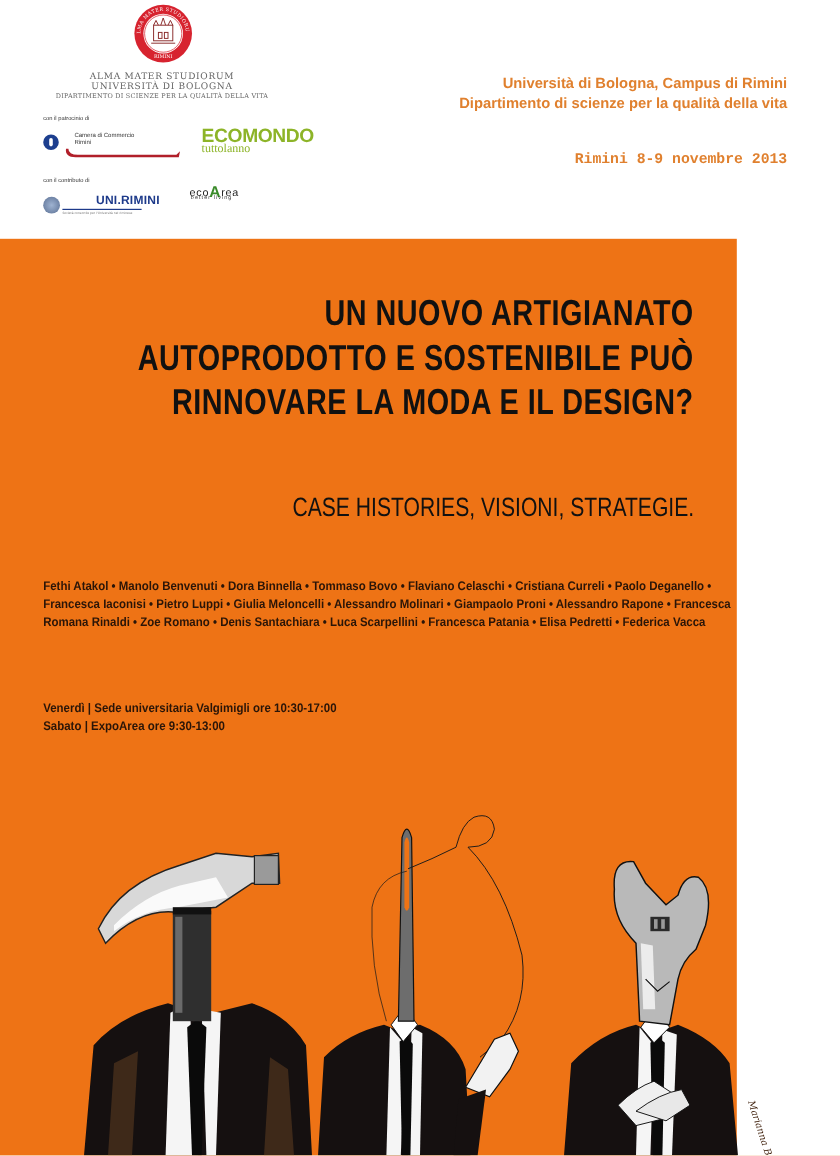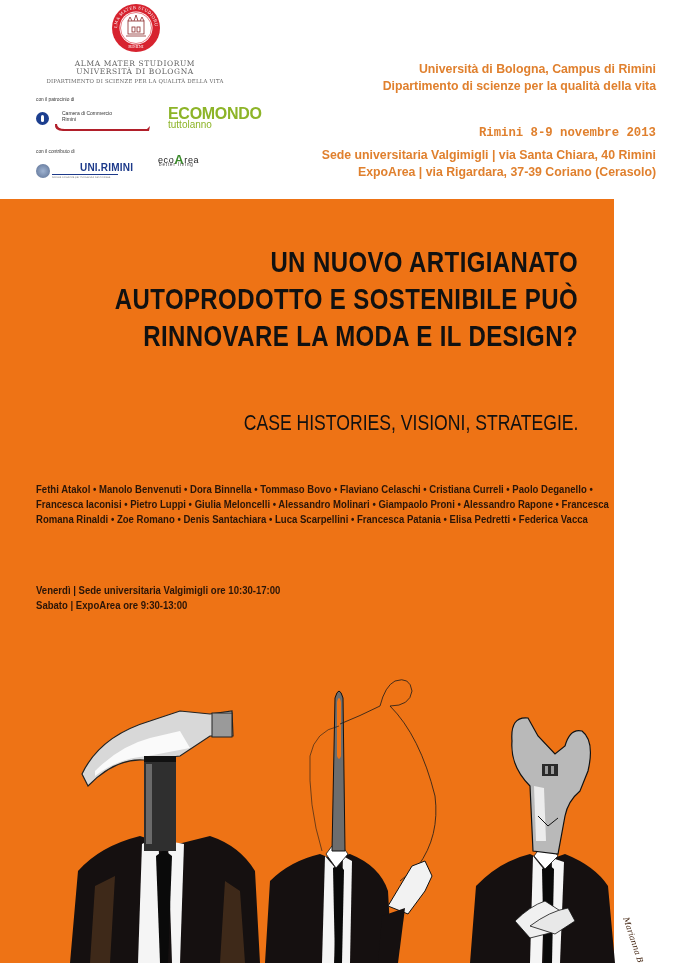--- a/index.html
+++ b/index.html
@@ -20,21 +20,21 @@
     .logo { position: absolute; }
     .camera-logo { left: 36px; top: 108px; width: 84px; height: 26px; }
     .camera-logo .circ { position: absolute; left: 0; top: 4px; width: 13px; height: 13px; border-radius: 50%;
       background: #1d3f8f; border: 2px solid #1d3f8f; }
     .camera-logo .circ::after { content: ""; position: absolute; left: 3px; top: 1px; width: 3px; height: 7px; background: #fff; border-radius: 2px; }
     .camera-logo .txt { position: absolute; left: 26px; top: 3px; font-size: 5px; line-height: 5.5px; color: #333; font-family: "Liberation Sans", sans-serif; }
     .camera-logo .swoosh { position: absolute; left: 17px; top: 15px; width: 98px; height: 9px; }
 
     .ecomondo { left: 168px; top: 108px; font-family: "Liberation Sans", sans-serif; }
     .ecomondo .a { font-size: 16px; font-weight: bold; color: #8db428; letter-spacing: -0.3px; display: block; line-height: 11px; }
-    .ecomondo .b { font-size: 10px; color: #8db428; display: block; line-height: 12px; }
+    .ecomondo .b { font-size: 10px; color: #8db428; display: block; line-height: 12px; font-family: Liberation Serif, serif; }
 
     .unirimini { left: 36px; top: 162px; width: 84px; height: 18px; }
     .unirimini .badge { position: absolute; left: 0; top: 2px; width: 14px; height: 14px; border-radius: 50%; background: radial-gradient(#9fb3d1, #5a6f93); }
     .unirimini .t { position: absolute; left: 16px; top: 0px; font-size: 10px; font-weight: bold; color: #1d3a8a; font-family: "Liberation Sans", sans-serif; letter-spacing: 0.2px; padding-left: 28px; }
     .unirimini .u { position: absolute; left: 16px; top: 12px; width: 66px; height: 1px; background: #1d3a8a; }
     .unirimini .s { position: absolute; left: 16px; top: 14px; font-size: 2.5px; color: #777; }
 
     .ecoarea { left: 158px; top: 147px; width: 80px; height: 22px; font-family: "Liberation Sans", sans-serif; }
     .ecoarea .m { position: absolute; left: 0; top: 4px; font-size: 9px; color: #222; letter-spacing: 0.6px; }
     .ecoarea .m b { color: #3a8a2a; font-size: 13px; font-weight: bold; position: relative; top: 1px; }
@@ -128,24 +128,20 @@
   <div class="logo ecoarea">
     <span class="m"><span>eco</span><b>A</b><span>rea</span></span>
     <span class="s">better living</span>
   </div>
 
   <div class="info info1">
     <div>Università di Bologna, Campus di Rimini</div>
     <div>Dipartimento di scienze per la qualità della vita</div>
   </div>
   <div class="info info2">Rimini 8-9 novembre 2013</div>
-  <div class="info info3">
-    <div>Sede universitaria Valgimigli | via Santa Chiara, 40 Rimini</div>
-    <div>ExpoArea | via Rigardara, 37-39 Coriano (Cerasolo)</div>
-  </div>
 </div>
 
 <div class="poster">
 
   <div class="title">
     <div>UN NUOVO ARTIGIANATO</div>
     <div>AUTOPRODOTTO E SOSTENIBILE PUÒ</div>
     <div>RINNOVARE LA MODA E IL DESIGN?</div>
   </div>
 

